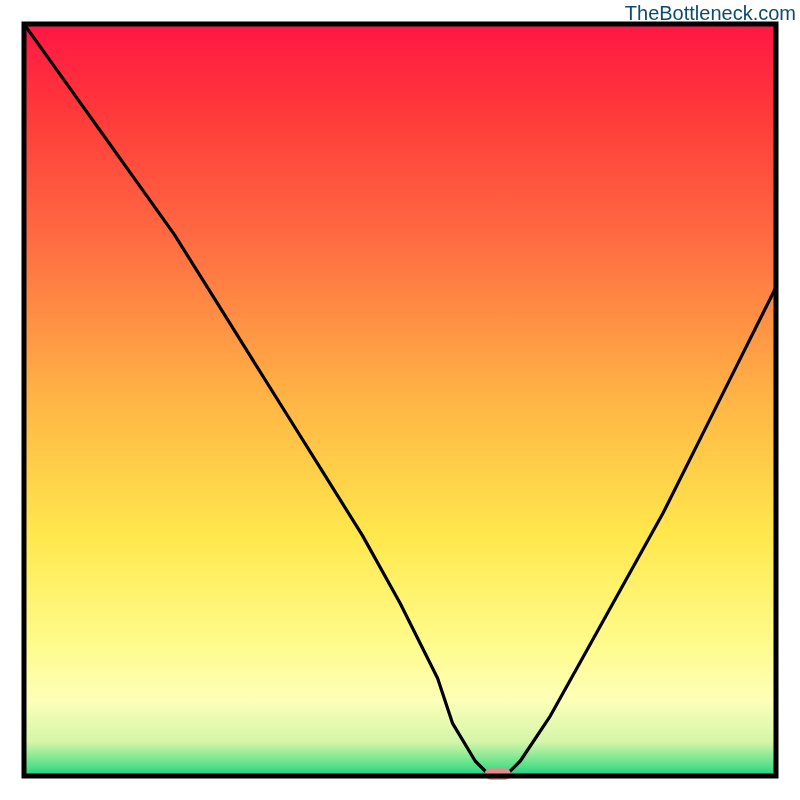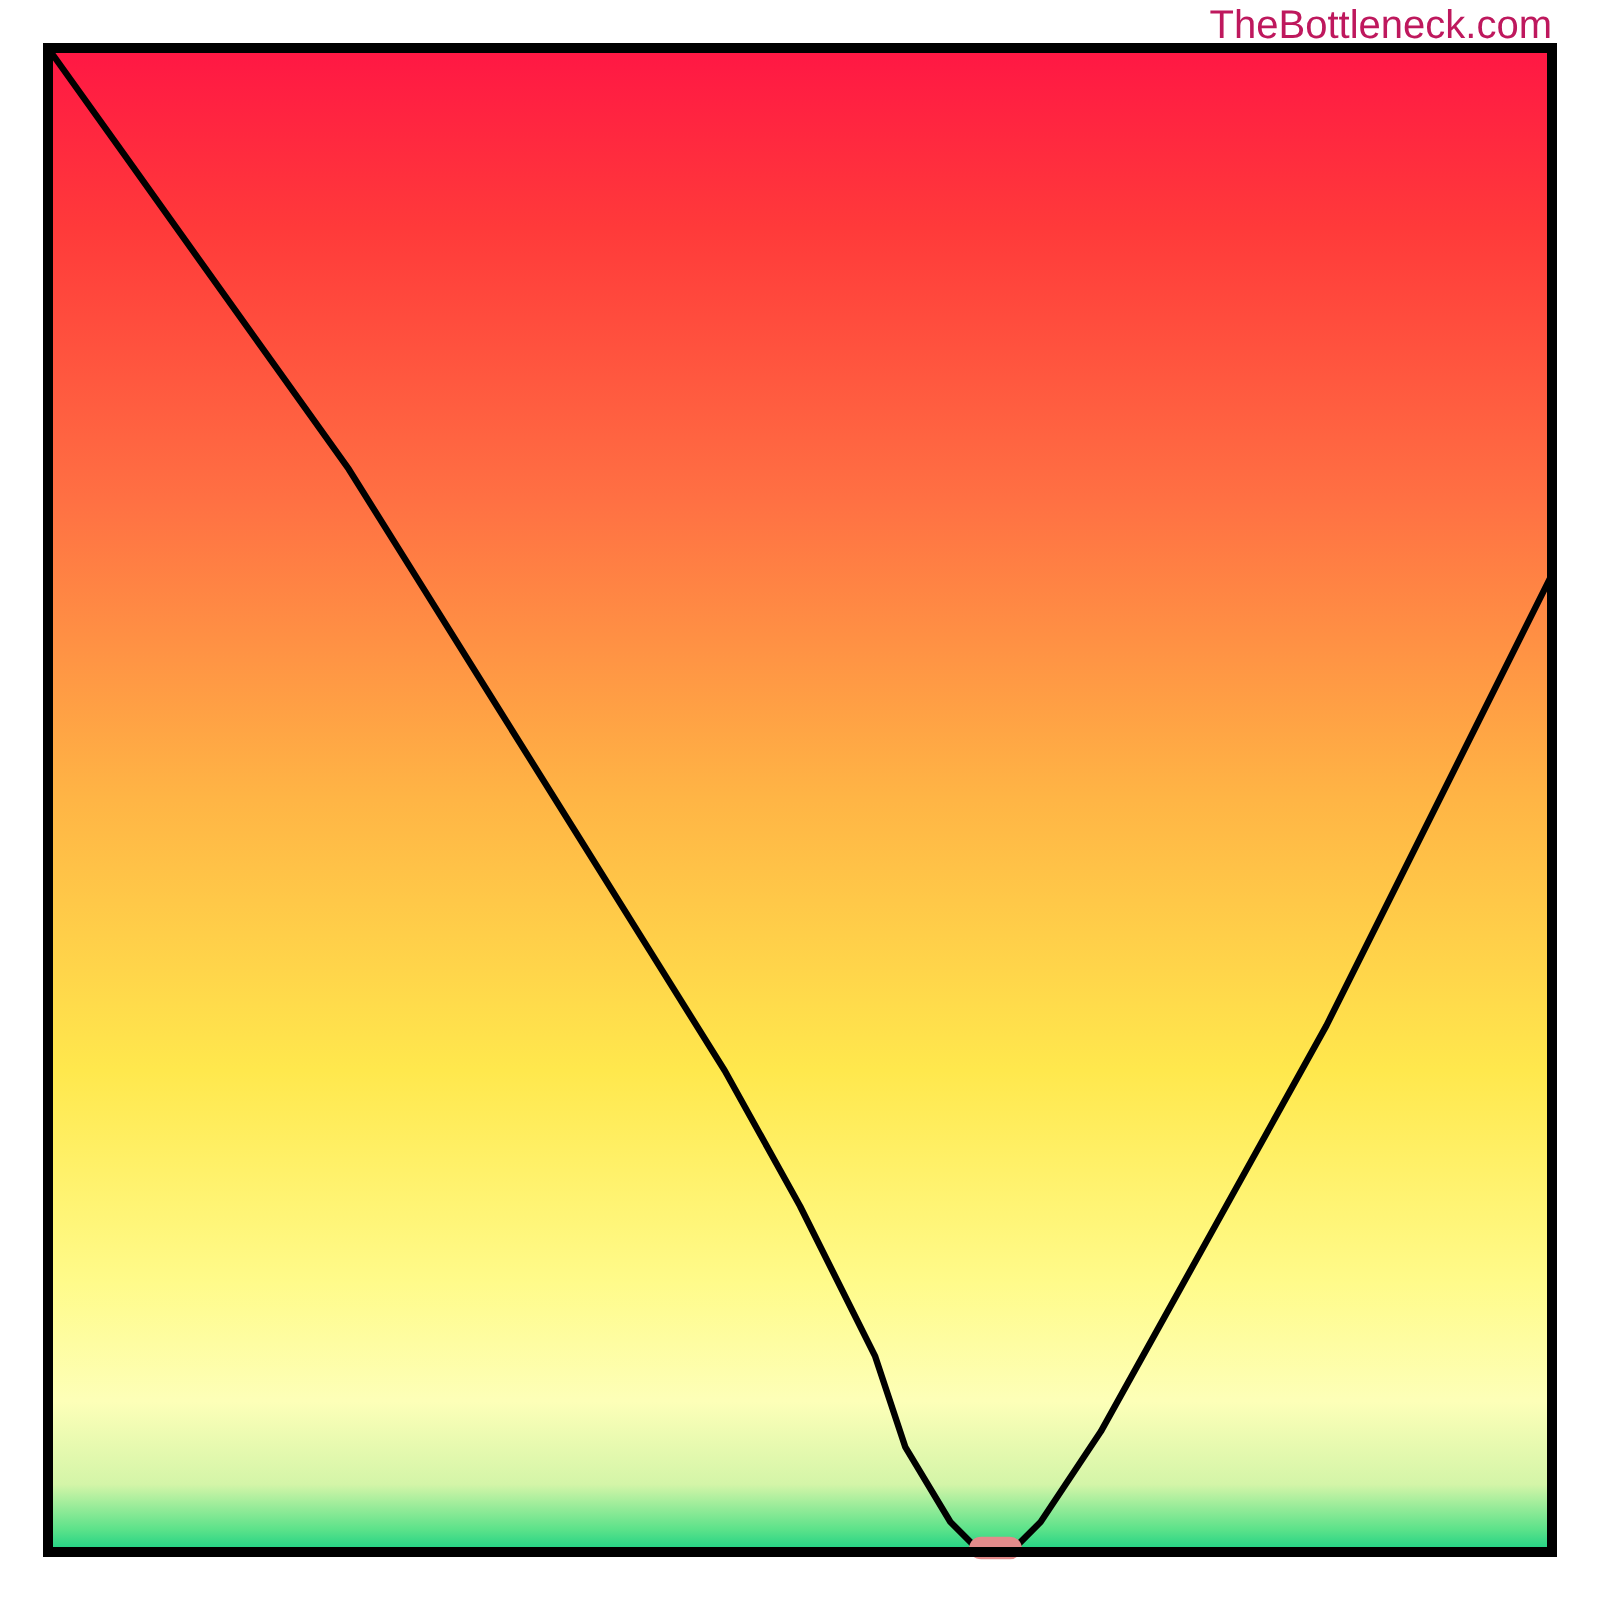--- a/index.html
+++ b/index.html
@@ -11,22 +11,22 @@
     font-family: Arial, sans-serif;
   }
   .chart-container {
     position: relative;
     width: 800px;
     height: 800px;
   }
   .watermark {
     position: absolute;
     top: 2px;
-    right: 24px;
-    color: #be185d;
+    right: 4px;
+    color: #0c4a6e;
     font-size: 20px;
     font-weight: normal;
     z-index: 10;
   }
   svg {
     display: block;
   }
 </style>
 </head>
 <body>

